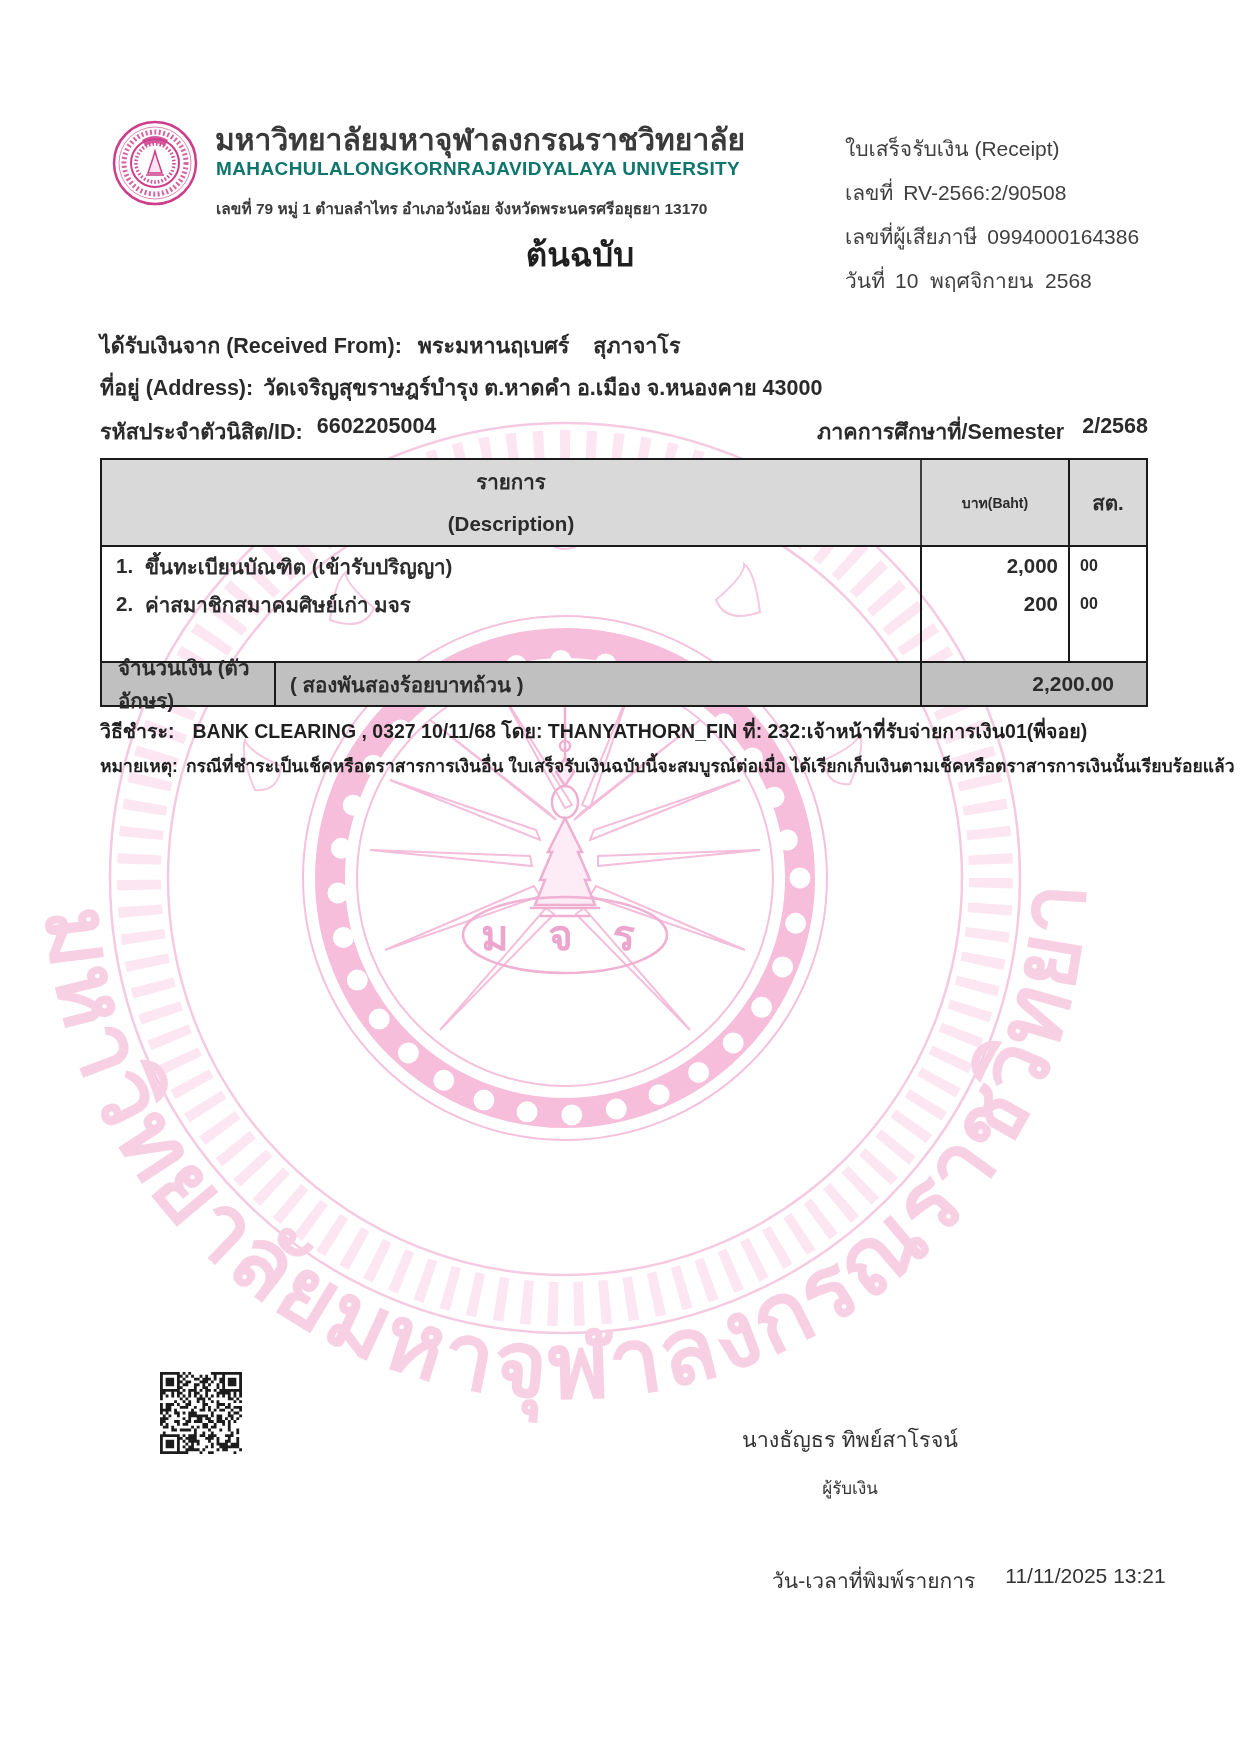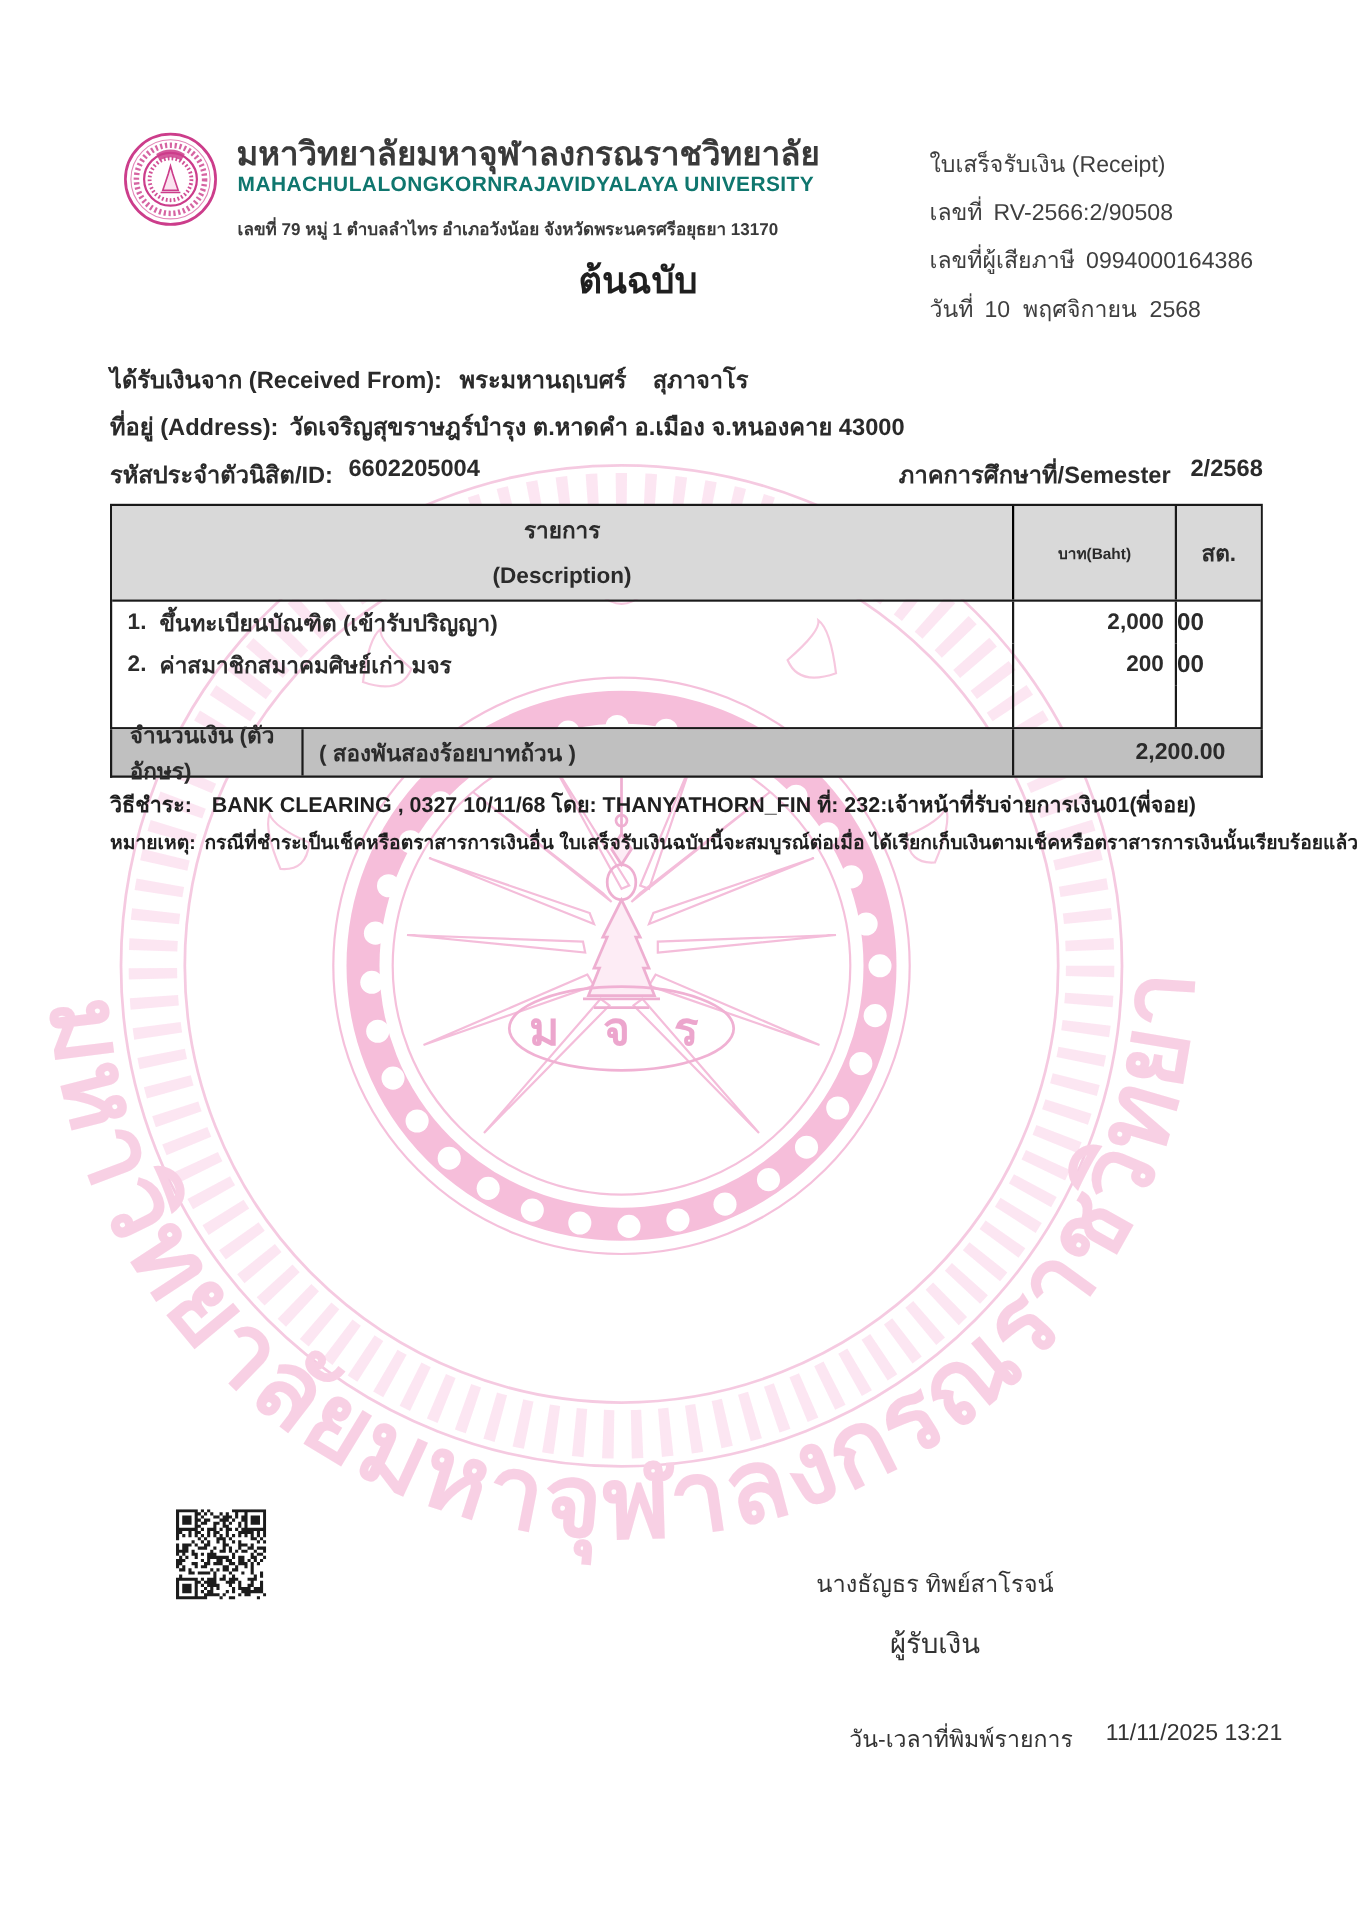--- a/index.html
+++ b/index.html
@@ -28,46 +28,46 @@
   .rinfo .lbl{margin-right:10px;}
 
   .payer-line{left:100px;font-size:21.5px;font-weight:700;color:#2a2a2a;display:flex;align-items:flex-end;}
   .payer-line .lbl{margin-right:16px;}
   .id-line{left:100px;width:1048px;display:flex;justify-content:space-between;font-size:21.5px;font-weight:700;}
   .sem{display:flex;gap:18px;}
 
   
   .tbl{left:100px;top:458px;width:1048px;border:2px solid #1a1a1a;box-sizing:border-box;background:transparent;}
   .tbl-head{display:flex;height:85px;background:#d9d9d9;}
-  .th-desc{width:820px;border-right:2px solid #000000;box-sizing:border-box;display:flex;flex-direction:column;}
+  .th-desc{width:820px;border-right:2px solid #404040;box-sizing:border-box;display:flex;flex-direction:column;}
   .th-desc div{flex:1;display:flex;align-items:center;justify-content:center;font-size:20.5px;font-weight:700;}
   .th-amt{flex:1;display:flex;flex-direction:column;}
   .th-amt-top{height:42px;border-bottom:2px solid #1a1a1a;display:flex;align-items:center;justify-content:center;font-size:20.5px;font-weight:700;box-sizing:border-box;}
   .th-amt-bot{flex:1;display:flex;}
   .th-baht{width:148px;border-right:2px solid #1a1a1a;box-sizing:border-box;display:flex;align-items:center;justify-content:center;font-size:14px;font-weight:700;}
   .th-st{flex:1;display:flex;align-items:center;justify-content:center;font-size:20.5px;font-weight:700;}
   .tbl-body{border-top:2px solid #1a1a1a;height:114px;display:flex;flex-direction:column;}
   .trow{display:flex;height:38px;}
   .trow.fill{flex:1;}
   .td-desc{width:820px;border-right:2px solid #1a1a1a;box-sizing:border-box;display:flex;align-items:center;padding-left:14px;font-size:20.5px;font-weight:700;gap:12px;}
   .td-baht{width:148px;border-right:2px solid #1a1a1a;box-sizing:border-box;display:flex;align-items:center;justify-content:flex-end;padding-right:10px;font-size:20.5px;font-weight:700;}
-  .td-st{flex:1;display:flex;align-items:center;font-size:22px;font-weight:700;}
+  .td-st{flex:1;display:flex;align-items:center;padding-left:10px;font-size:16px;font-weight:700;}
 
   .total-row{left:100px;top:663px;width:1048px;height:44px;background:#c0c0c0;border:2px solid #1a1a1a;border-top:none;box-sizing:border-box;display:flex;}
   .tot-lbl{width:174px;border-right:2px solid #1a1a1a;box-sizing:border-box;display:flex;align-items:center;padding-left:16px;font-size:20.5px;font-weight:700;}
   .tot-words{flex:1;display:flex;align-items:center;padding-left:14px;font-size:20.5px;font-weight:700;}
   .tot-amt{width:226px;border-left:2px solid #1a1a1a;box-sizing:border-box;display:flex;align-items:center;justify-content:flex-end;padding-right:32px;font-size:21px;font-weight:700;}
 
   .pay-line{left:100px;top:716px;font-size:19.5px;font-weight:700;display:flex;gap:18px;color:#1f1f1f;}
   .note-line{left:100px;top:752px;font-size:17.5px;font-weight:700;display:flex;gap:8px;color:#1f1f1f;}
 
   .qr{left:160px;top:1372px;width:82px;height:82px;}
 
   .sign-name{left:660px;width:380px;top:1422px;text-align:center;font-size:21.5px;font-weight:400;color:#333;}
-  .sign-title{left:660px;width:380px;top:1474px;text-align:center;font-size:25px;font-weight:400;color:#333;}
+  .sign-title{left:660px;width:380px;top:1474px;text-align:center;font-size:17px;font-weight:400;color:#333;}
   .print-line{left:772px;top:1564px;display:flex;gap:30px;font-size:21px;font-weight:400;color:#333;}
 </style>
 </head>
 <body>
 
 <div class="page">
 
   <svg id="watermark" width="1240" height="1753" viewBox="0 0 1240 1753">
     <g opacity="0.9">
 

